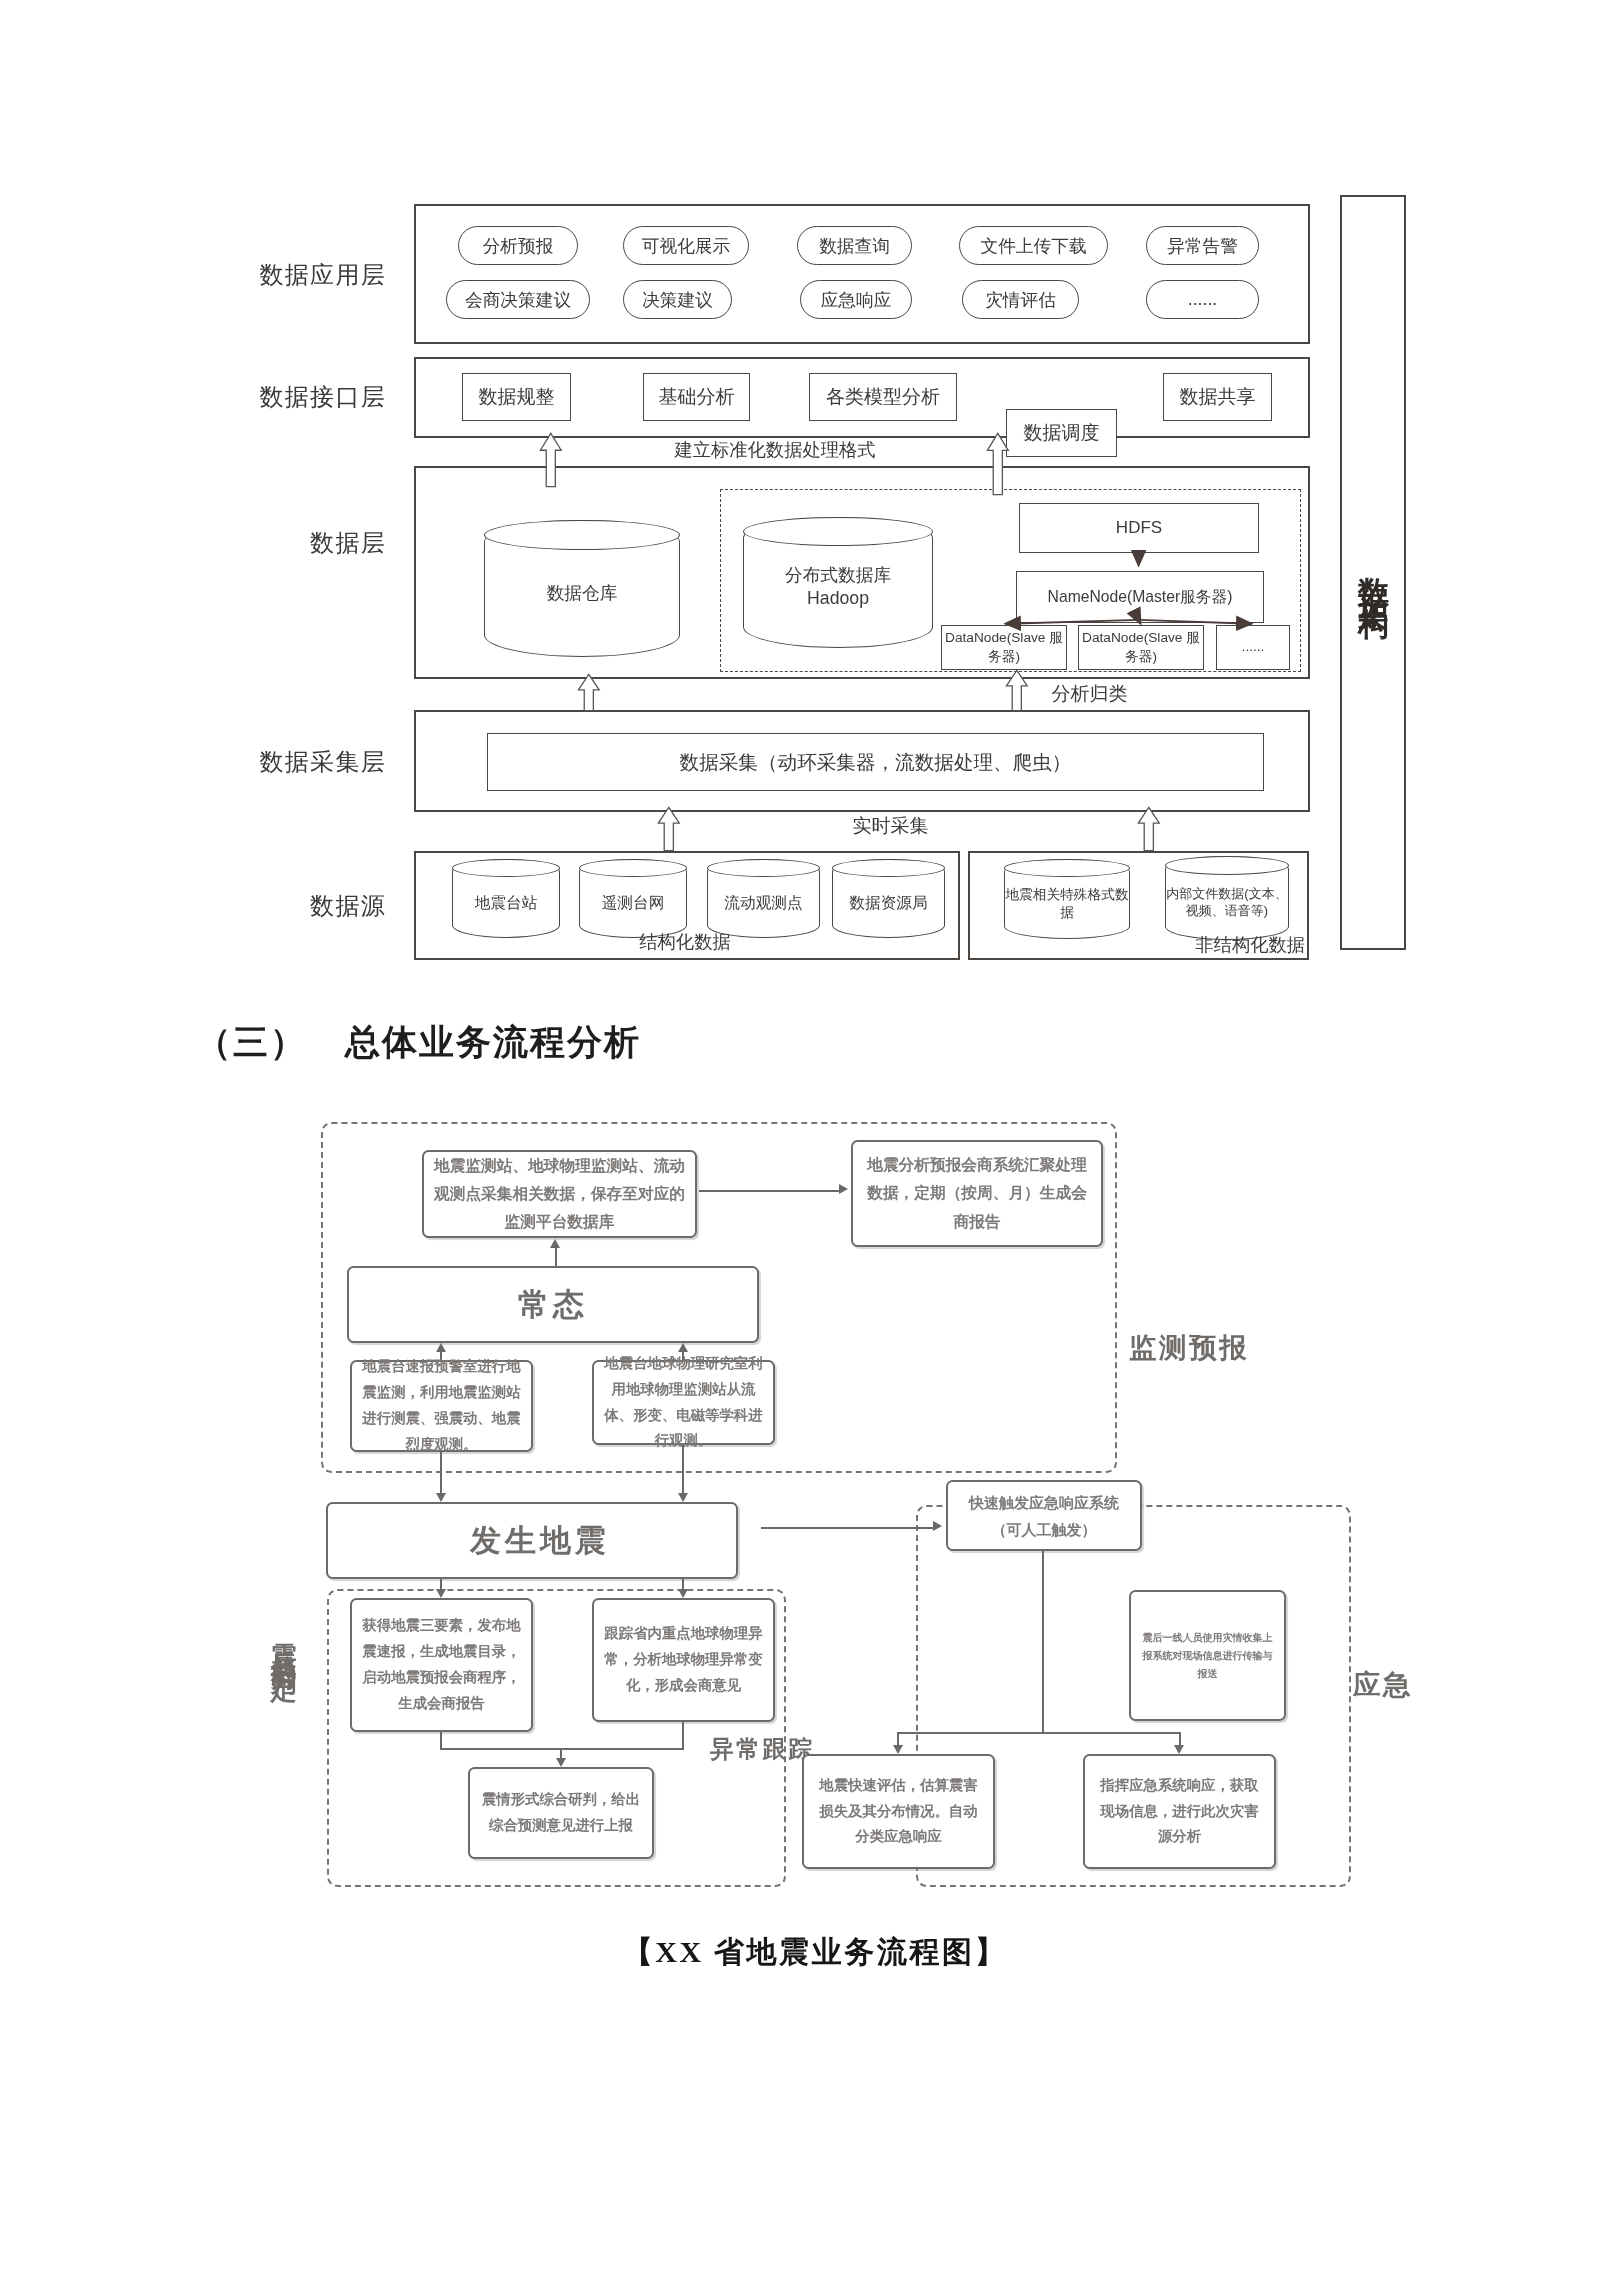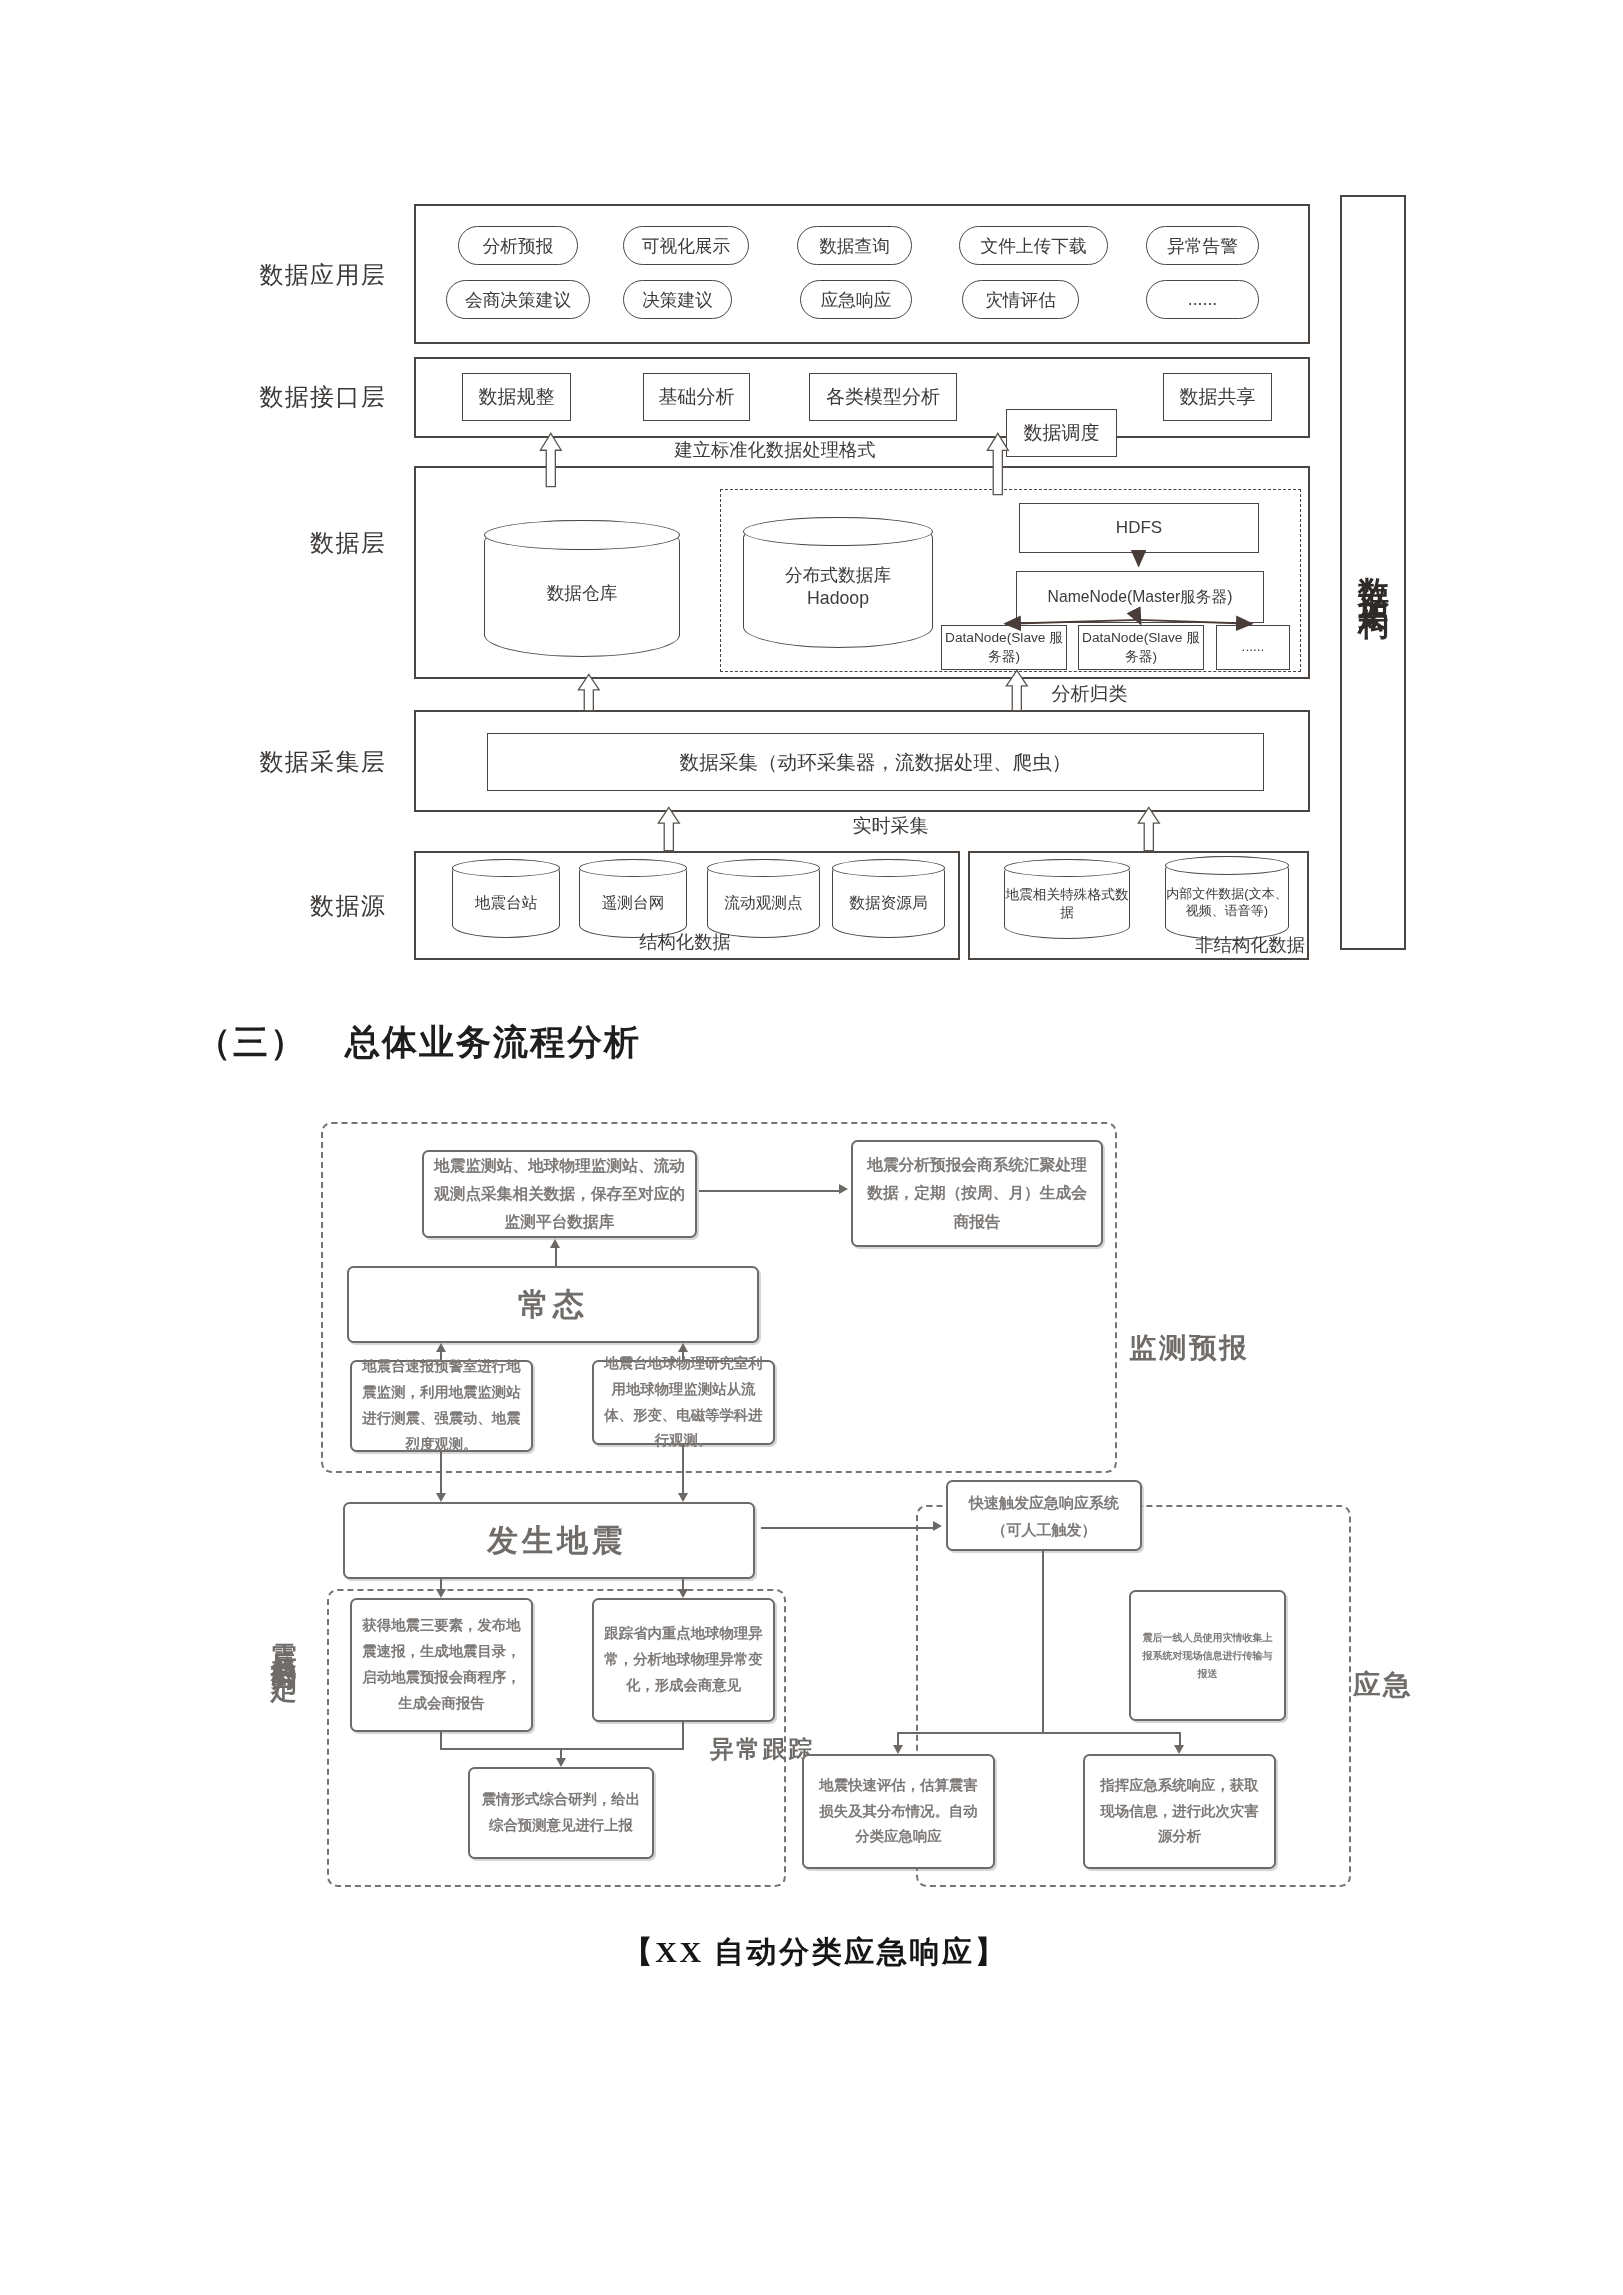--- a/index.html
+++ b/index.html
@@ -177,21 +177,21 @@
     <div class="flabel" style="left:1353px;top:1667px;">应急</div>
     <div class="vflabel" style="left:267px;top:1622px;height:222px;">震后趋势判定</div>
     <div class="flabel" style="left:710px;top:1733px;font-size:23.6px;">异常跟踪</div>
 
     <div class="fbox" style="left:422px;top:1150px;width:275px;height:88px;font-size:15.7px;">地震监测站、地球物理监测站、流动观测点采集相关数据，保存至对应的监测平台数据库</div>
     <div class="fbox" style="left:851px;top:1140px;width:252px;height:107px;font-size:15.7px;">地震分析预报会商系统汇聚处理数据，定期（按周、月）生成会商报告</div>
     <div class="fbox fbig" style="left:347px;top:1266px;width:412px;height:77px;">常态</div>
     <div class="fbox" style="left:350px;top:1360px;width:183px;height:92px;font-size:14.4px;">地震台速报预警室进行地震监测，利用地震监测站进行测震、强震动、地震烈度观测。</div>
     <div class="fbox" style="left:592px;top:1360px;width:183px;height:85px;font-size:14.4px;">地震台地球物理研究室利用地球物理监测站从流体、形变、电磁等学科进行观测。</div>
 
-    <div class="fbox fbig" style="left:343px;top:1502px;width:412px;height:77px;padding-left:25px;">发生地震</div>
+    <div class="fbox fbig" style="left:326px;top:1502px;width:412px;height:77px;padding-left:25px;">发生地震</div>
 
     <div class="fbox" style="left:350px;top:1598px;width:183px;height:134px;font-size:14.4px;">获得地震三要素，发布地震速报，生成地震目录，启动地震预报会商程序，生成会商报告</div>
     <div class="fbox" style="left:592px;top:1598px;width:183px;height:124px;font-size:14.4px;">跟踪省内重点地球物理异常，分析地球物理异常变化，形成会商意见</div>
     <div class="fbox" style="left:468px;top:1767px;width:186px;height:92px;font-size:14.4px;">震情形式综合研判，给出综合预测意见进行上报</div>
 
     <div class="fbox" style="left:946px;top:1480px;width:196px;height:71px;font-size:15px;">快速触发应急响应系统（可人工触发）</div>
     <div class="fbox" style="left:1129px;top:1590px;width:157px;height:131px;font-size:10px;">震后一线人员使用灾情收集上报系统对现场信息进行传输与报送</div>
     <div class="fbox" style="left:802px;top:1754px;width:193px;height:115px;font-size:14.4px;">地震快速评估，估算震害损失及其分布情况。自动分类应急响应</div>
     <div class="fbox" style="left:1083px;top:1754px;width:193px;height:115px;font-size:14.4px;">指挥应急系统响应，获取现场信息，进行此次灾害源分析</div>
 
@@ -226,16 +226,16 @@
     <div class="tri-down" style="left:556px;top:1758px;"></div>
 
     <div class="vline" style="left:1042px;top:1551px;height:183px;"></div>
     <div class="hline" style="left:898px;top:1732px;width:282px;"></div>
     <div class="vline" style="left:897px;top:1732px;height:14.4px;"></div>
     <div class="tri-down" style="left:893px;top:1745px;"></div>
     <div class="vline" style="left:1179px;top:1732px;height:14.4px;"></div>
     <div class="tri-down" style="left:1174px;top:1745px;"></div>
   </div>
 
-  <div class="caption" style="left:393px;top:1932px;width:844px;">【XX 自动分类应急响应】</div>
+  <div class="caption" style="left:393px;top:1932px;width:844px;">【XX 省地震业务流程图】</div>
 
 </div>
 
 
 </body></html>

